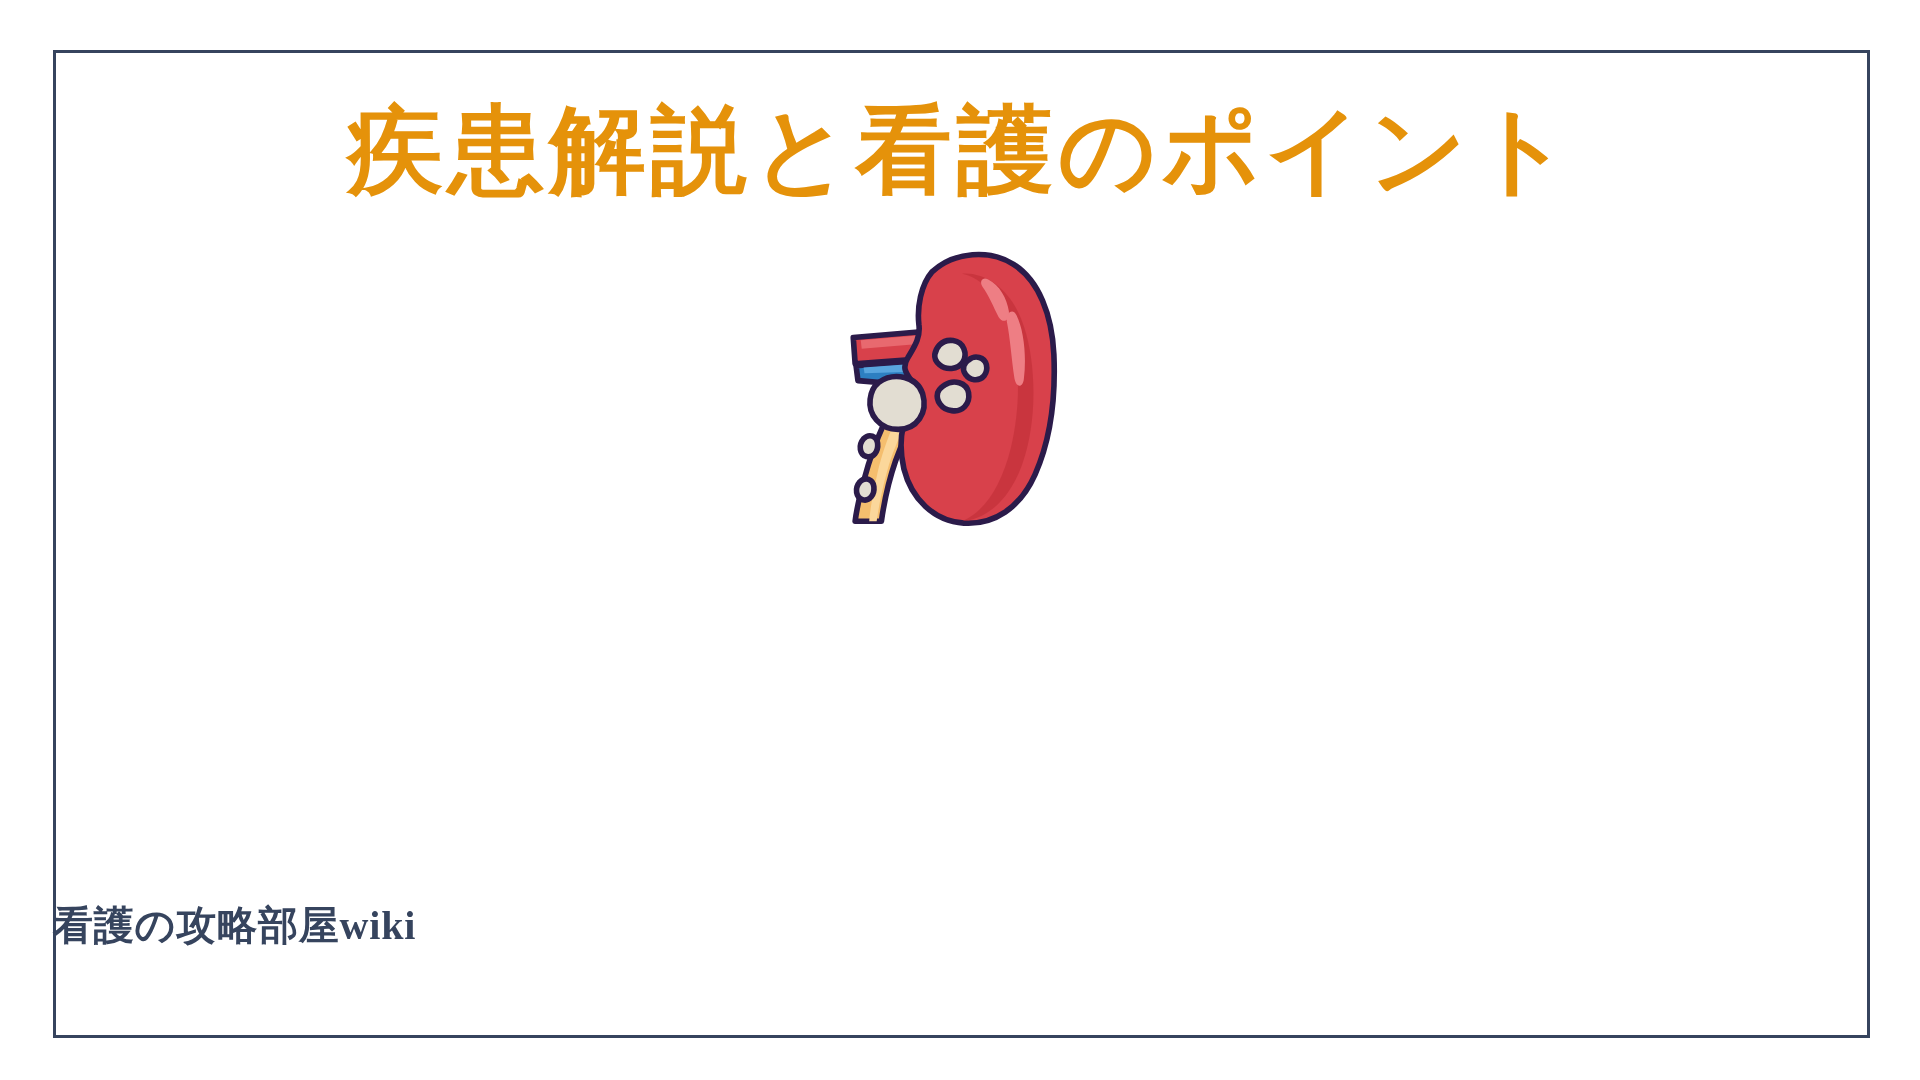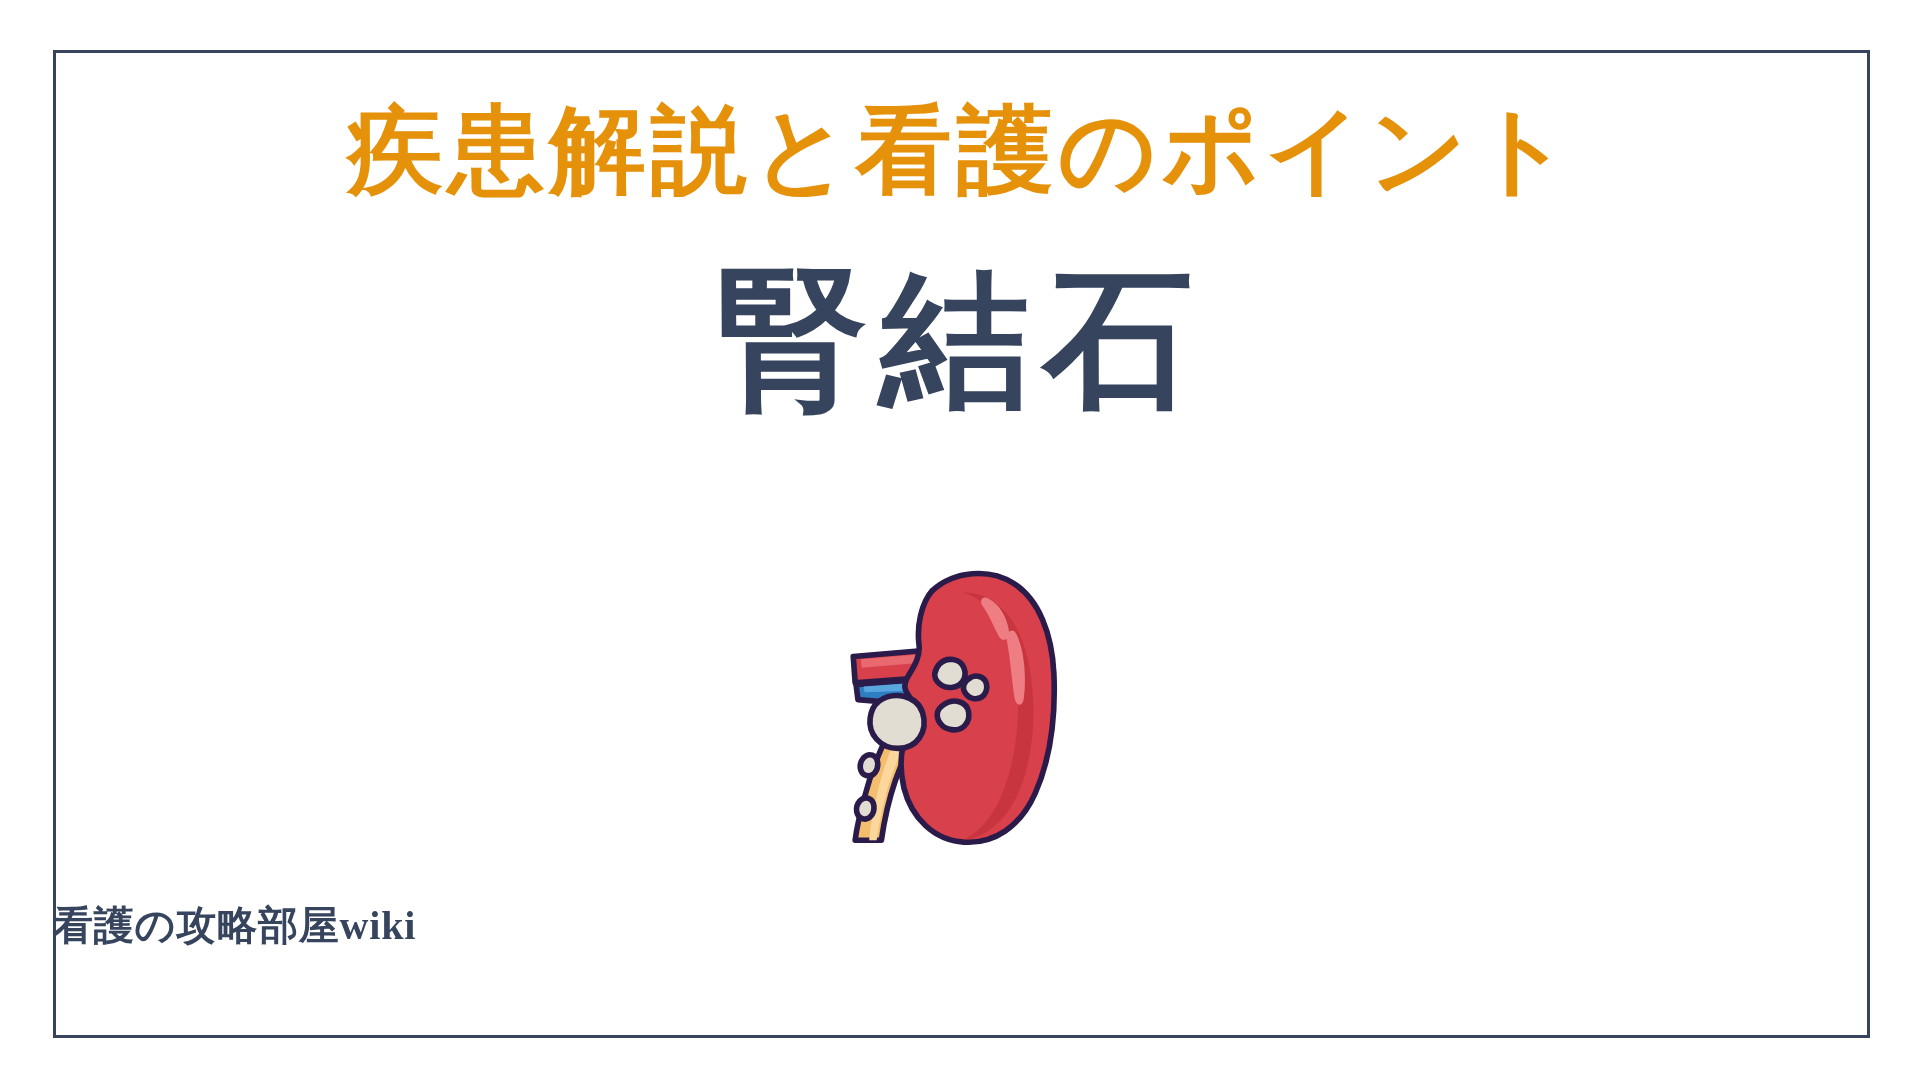--- a/index.html
+++ b/index.html
@@ -102,21 +102,20 @@
 <body>
 
 <div class="slide">
 
   <div class="frame-border"></div>
 
   <div class="content">
 
     <div class="eyebrow-title">疾患解説と看護のポイント</div>
 
-    <h1 class="disease-name">腎結石</h1>
 
     <div class="illustration-wrap">
       <svg viewBox="0 0 300 320" xmlns="http://www.w3.org/2000/svg">
 
         <g stroke="#2B1B4A" stroke-width="6" stroke-linejoin="round" stroke-linecap="round">
 
           <path d="M34 104 L116 97 L118 126 L36 132 Z" fill="#D8414B"></path>
           <path d="M42 107 L112 101 L113 110 L43 116 Z" fill="#E8696F" stroke="none"></path>
 
           <path d="M37 134 L119 128 L121 157 L39 150 Z" fill="#2D7FC1"></path>

